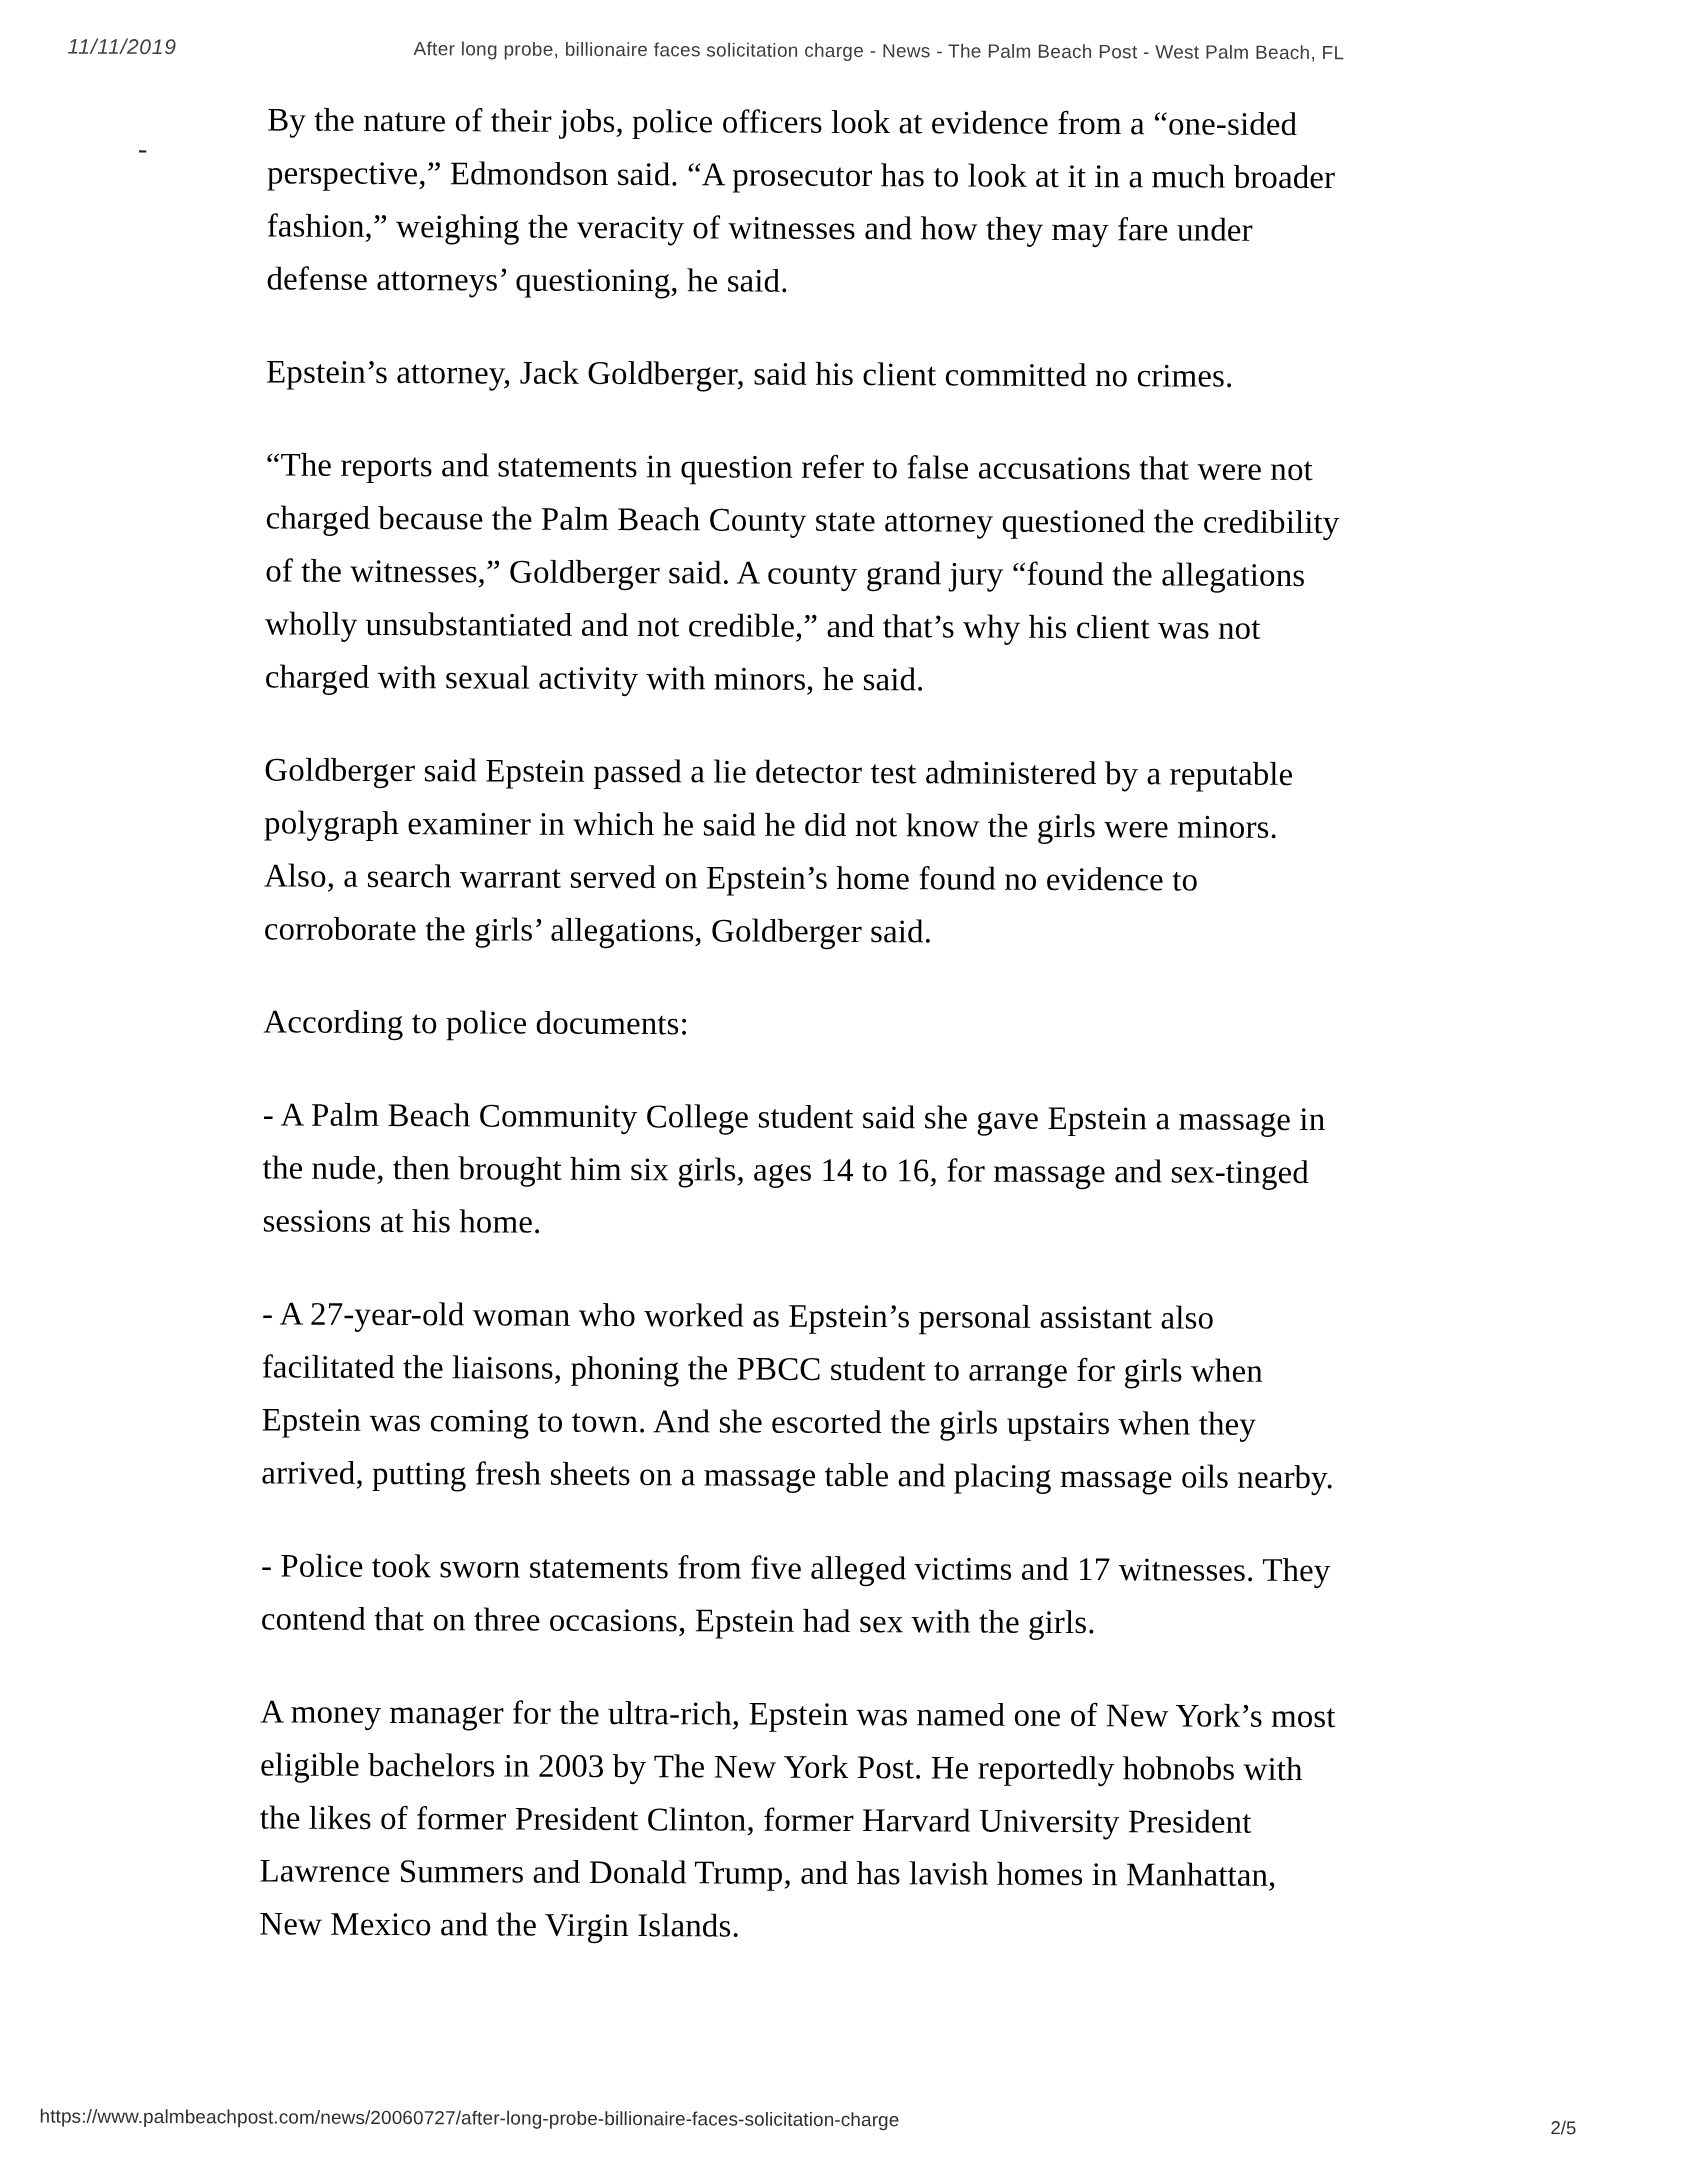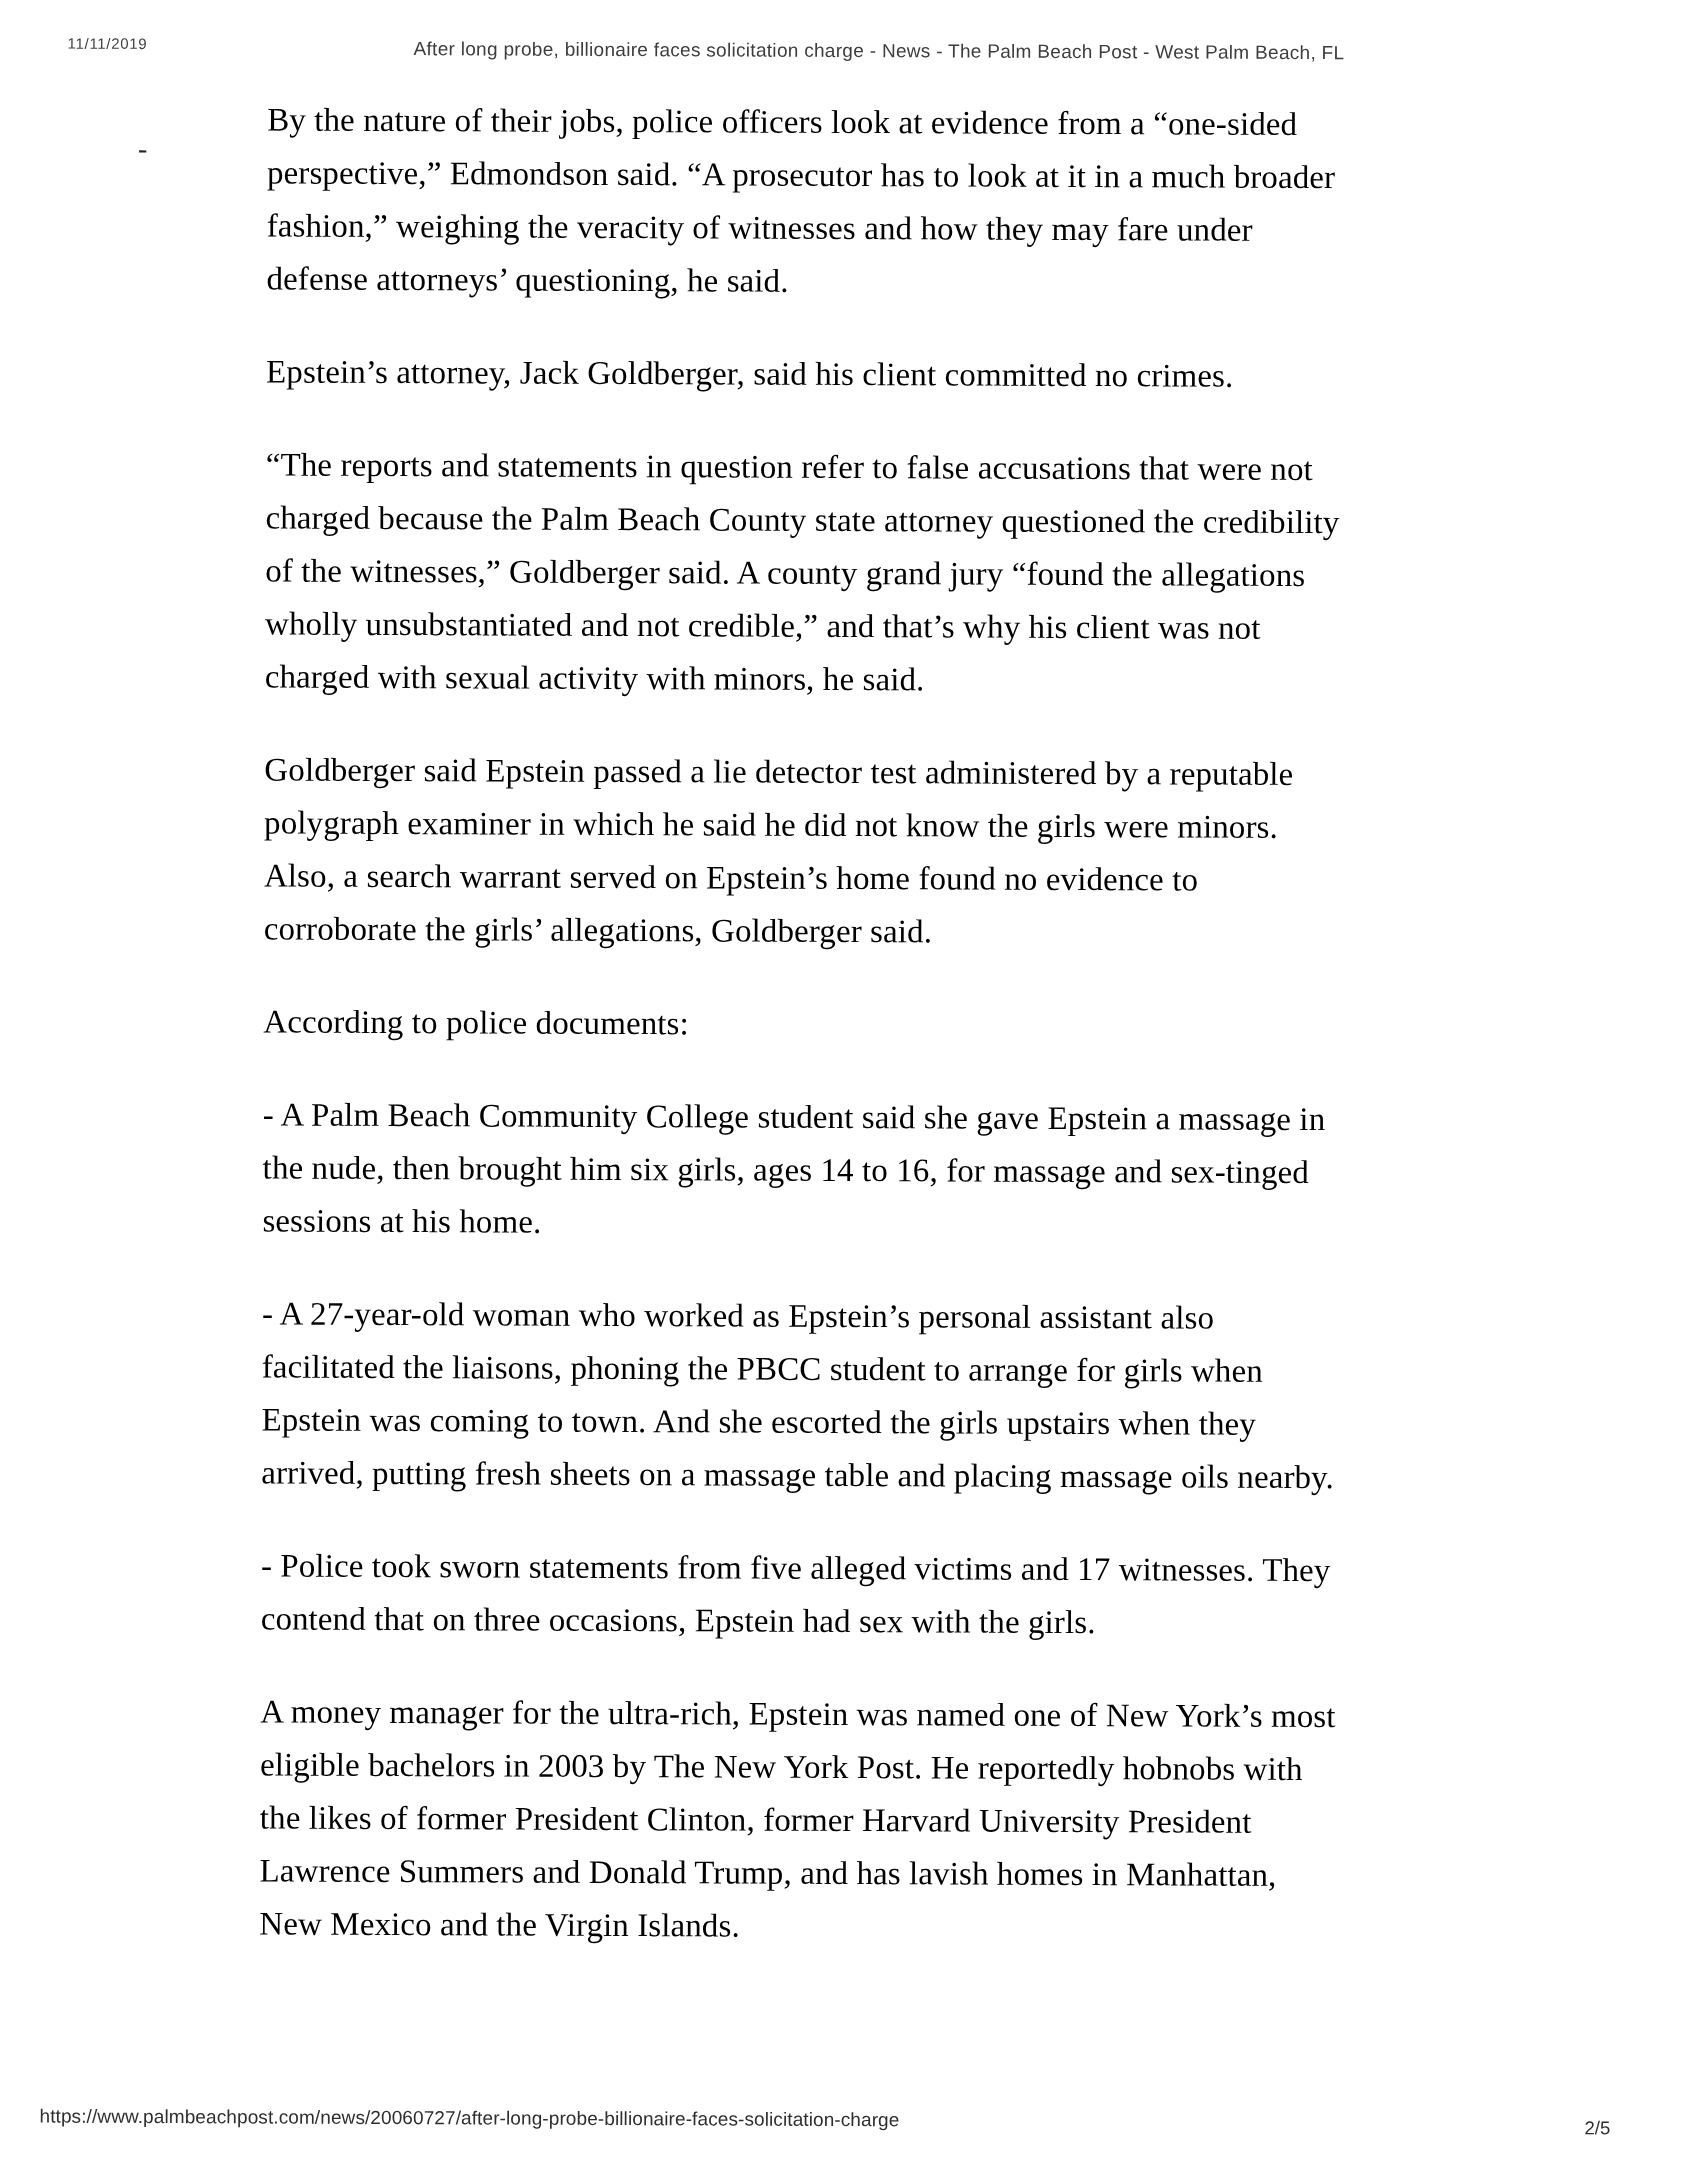--- a/index.html
+++ b/index.html
@@ -13,22 +13,23 @@
     background: #fff;
     overflow: hidden;
     transform: rotate(0.25deg);
     transform-origin: 50% 50%;
     font-family: "Liberation Serif", serif;
     color: #000;
   }
   .hdr-date {
     position: absolute; left: 63px; top: 38px;
     font-family: "Liberation Sans", sans-serif;
-    font-size: 15px; color: #3f3f3f; letter-spacing: 0.7px;
+    font-size: 21px; color: #3f3f3f; letter-spacing: 0.7px;
     white-space: nowrap;
+    font-style: italic;
   }
   .hdr-title {
     position: absolute; left: 409px; top: 40px;
     font-family: "Liberation Sans", sans-serif;
     font-size: 19px; color: #3c3c3c; letter-spacing: 0.3px;
     white-space: nowrap;
   }
   .stray {
     position: absolute; left: 134px; top: 136px;
     font-size: 28px; color: #222;
@@ -52,21 +53,21 @@
   .ftr-url {
     display: block;
     font-family: "Liberation Sans", sans-serif;
     font-size: 19px; line-height: 20.5px;
     color: #2e2e2e; letter-spacing: 0.1px;
     white-space: nowrap;
   }
   .ftr-page {
     position: absolute; left: 1555px; top: 2114px;
     font-family: "Liberation Sans", sans-serif;
-    font-size: 18.5px; color: #2e2e2e; margin-left: 34px;
+    font-size: 18.5px; color: #2e2e2e;
   }
 </style>
 </head>
 <body>
 
 <div id="sheet">
 
   <div class="hdr-date">11/11/2019</div>
 
   <div class="hdr-title">After long probe, billionaire faces solicitation charge - News - The Palm Beach Post - West Palm Beach, FL</div>

